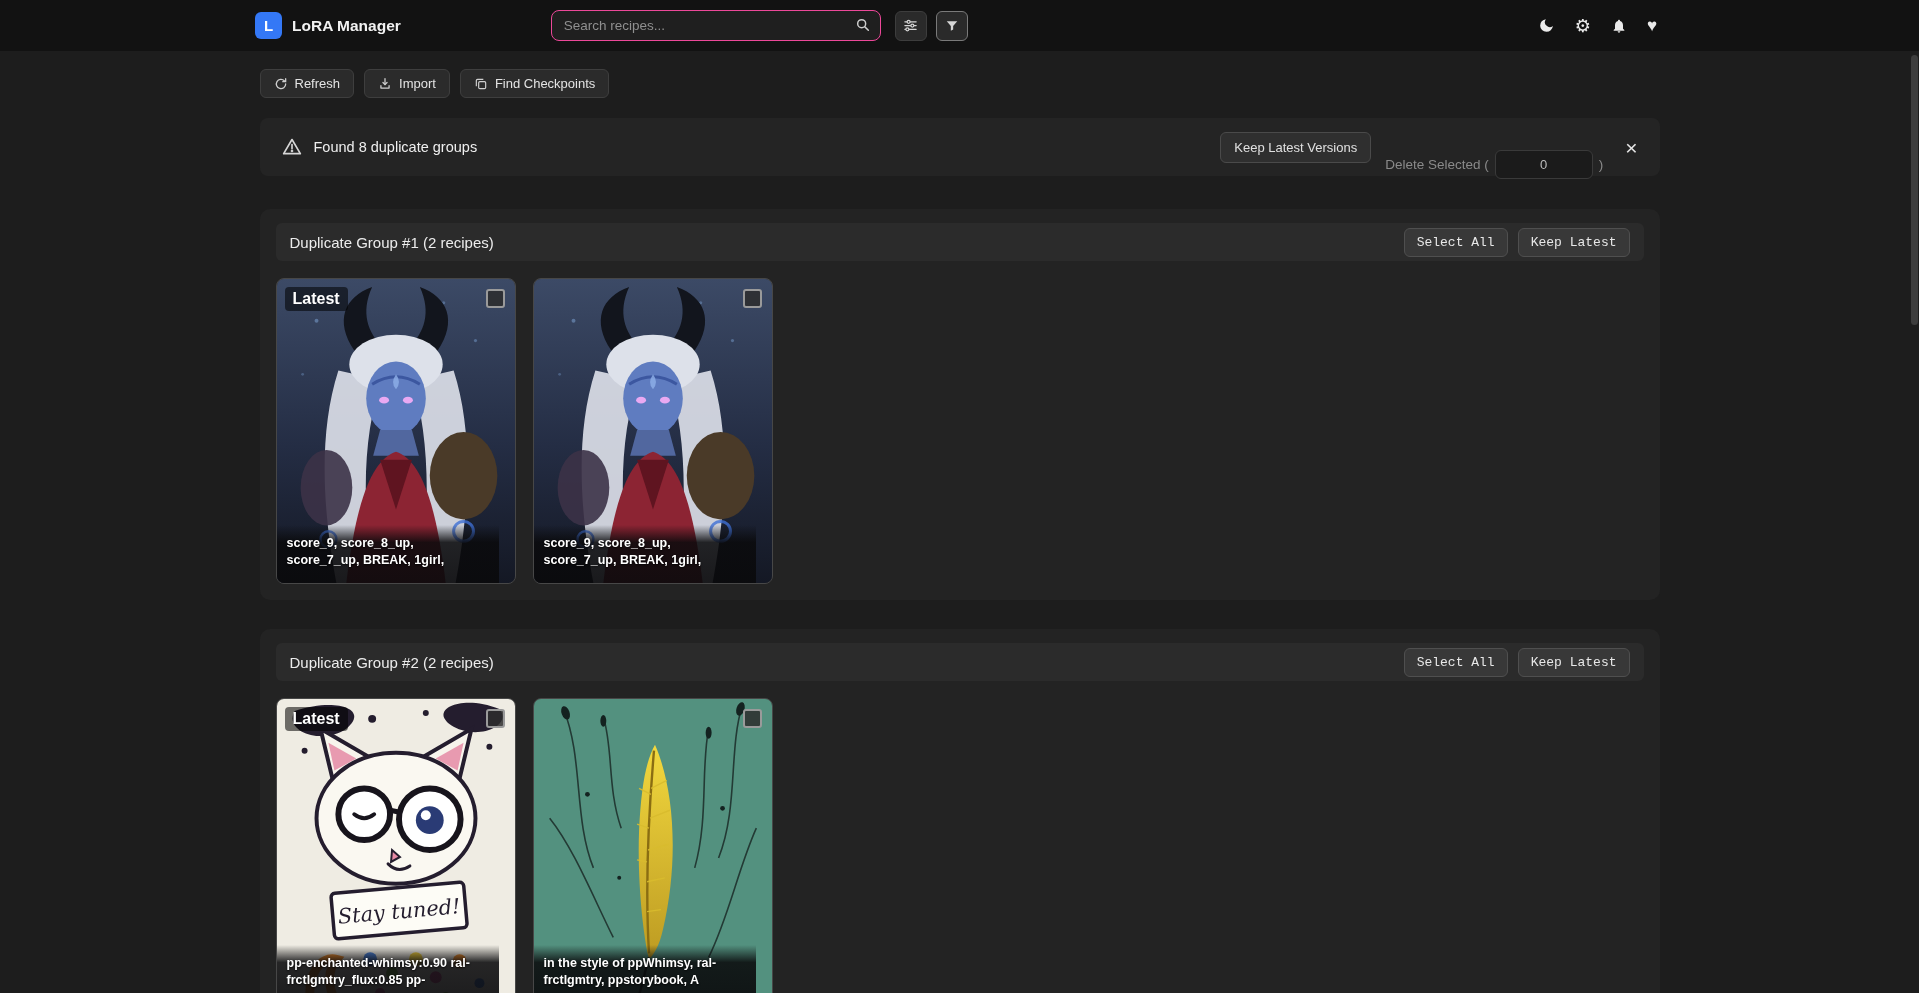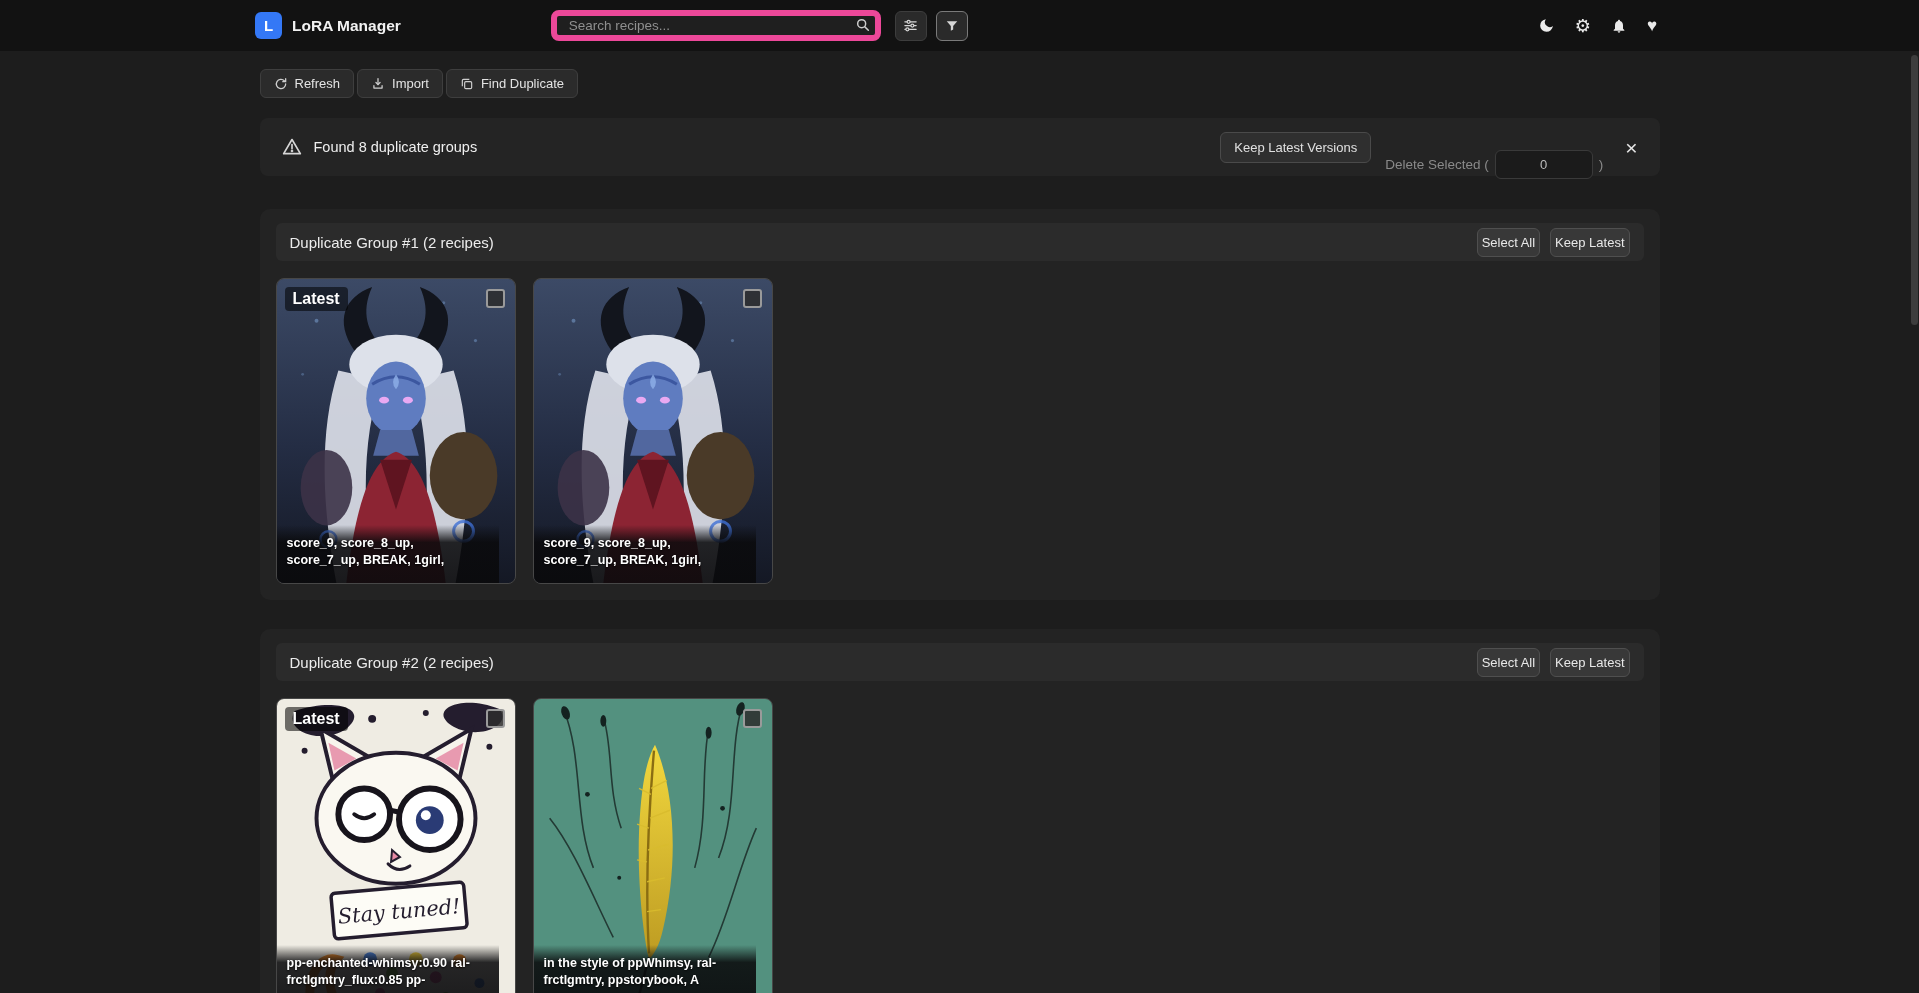--- a/index.html
+++ b/index.html
@@ -14,50 +14,50 @@
   .brand { margin-left:255px; display:flex; align-items:center; gap:10px; }
   .brand-logo { width:27px; height:27px; background:#3478f6; border-radius:6px; display:flex; align-items:center; justify-content:center; font-weight:bold; font-size:15px; color:#fff; }
   .brand-title { font-size:15.5px; font-weight:bold; color:#f2f2f2; }
   .nav { margin-left:112px; display:flex; align-items:center; gap:10px; }
   .nav-item { display:flex; align-items:center; gap:7px; padding:7px 14px; border-radius:8px; font-size:13.5px; color:#d2d2d2; cursor:pointer; }
   .nav-item svg { color:#b5b5b5; }
   .nav-item.active { background:#2a6df0; color:#fff; }
   .nav-item.active svg { color:#fff; }
   .search-wrap { margin-left:150px; position:relative; }
   .search-wrap input {
-    width:330px; height:31px; background:#1f1f1f; border:6px solid #ec4899; border-radius:8px;
+    width:330px; height:31px; background:#1f1f1f; border:1px solid #ec4899; border-radius:8px;
     color:#d8d8d8; font-size:13.5px; padding:0 34px 0 12px; outline:none; font-family:inherit;
   }
   .search-wrap input::placeholder { color:#8f8f8f; }
   .search-ic { position:absolute; right:10px; top:7px; color:#cfcfcf; cursor:pointer; }
   .sq-btns { margin-left:14px; display:flex; gap:9px; }
   .sq-btn { width:32px; height:30px; background:#2a2a2a; border:1px solid #3d3d3d; border-radius:6px; display:flex; align-items:center; justify-content:center; color:#d5d5d5; cursor:pointer; }
   .sq-btn.lit { border-color:#7a7a7a; }
   .hdr-right { margin-left:auto; margin-right:262px; display:flex; align-items:center; gap:20px; }
   .ic-btn { background:none; border:none; color:#eaeaea; cursor:pointer; display:flex; align-items:center; font-size:17px; }
   
   .container { width:1400px; margin:0 auto; }
-  .toolbar { margin-top:18px; display:flex; gap:3px; }
+  .toolbar { margin-top:18px; display:flex; gap:10px; }
   .tbtn { display:inline-flex; align-items:center; gap:7px; padding:6px 13px; background:#2b2b2b; border:1px solid #3e3e3e; border-radius:6px; color:#e3e3e3; font-size:13px; cursor:pointer; font-family:inherit; }
   .tbtn svg { color:#cfcfcf; }
   .banner { margin-top:20px; height:58px; background:#242424; border-radius:8px; display:flex; align-items:center; padding:0 22px; }
   .warn-ic { color:#d6d6d6; display:flex; margin-right:12px; }
   .banner-msg { font-size:14.5px; color:#efefef; }
   .banner-right { margin-left:auto; display:flex; align-items:center; gap:14px; }
   .btn { padding:7px 13px; background:#2f2f2f; border:1px solid #4a4a4a; border-radius:6px; color:#e0e0e0; font-size:13px; cursor:pointer; font-family:inherit; }
   .del-group { display:flex; align-items:center; gap:6px; color:#8a8a8a; font-size:13.5px;margin-top:35px; }
   .count-input { width:98px; height:29px; background:#1b1b1b; border:1px solid #3a3a3a; border-radius:6px; color:#bcbcbc; text-align:center; font-size:13px; font-family:inherit; outline:none; }
   .close-btn { background:none; border:none; color:#e6e6e6; font-size:21px; line-height:1; cursor:pointer; margin-left:8px; }
   
   .group { margin-top:33px; background:#232323; border-radius:10px; padding:14px 16px 16px; }
   .group + .group { margin-top:29px; }
   .group-hd { height:38px; background:#2b2b2b; border-radius:6px; display:flex; align-items:center; padding:0 14px; }
   .group-title { font-size:15px; color:#ececec; }
   .group-actions { margin-left:auto; display:flex; gap:10px; }
-  .gbtn { padding:6px 4px; background:#383838; border:1px solid #4f4f4f; border-radius:6px; color:#e8e8e8; font-size:13px; cursor:pointer; font-family:Liberation Sans, sans-serif; }
+  .gbtn { padding:6px 12px; background:#383838; border:1px solid #4f4f4f; border-radius:6px; color:#e8e8e8; font-size:13px; cursor:pointer; font-family:Liberation Mono, monospace; }
   .cards { display:flex; gap:17px; margin-top:17px; }
   .card { position:relative; width:240px; height:306px; border-radius:8px; overflow:hidden; border:1px solid #474747; background:#333; cursor:pointer; flex:0 0 auto; }
   .card-art { position:absolute; inset:0; width:100%; height:100%; display:block; }
   .badge { position:absolute; top:8px; left:8px; background:rgba(0,0,0,.55); color:#fff; font-size:16px; font-weight:bold; padding:3px 8px; border-radius:4px; }
   .checkbox { position:absolute; top:10px; right:10px; width:19px; height:19px; background:rgba(45,45,45,.85); border:2px solid #9a9a9a; border-radius:3px; cursor:pointer; }
   .caption {
     position:absolute; left:0; right:16px; bottom:0; padding:10px 10px 15px;
     background:linear-gradient(180deg, rgba(10,10,12,0) 0%, rgba(10,10,12,.88) 30%, rgba(10,10,12,.92) 100%);
     font-size:12.5px; font-weight:bold; color:#fff; line-height:1.32; text-shadow:0 1px 2px rgba(0,0,0,.8);
   }
@@ -242,21 +242,21 @@
           <path d="m8.5 9.5 3.5 3.5 3.5-3.5"></path>
           <path d="M5 15v4h14v-4"></path>
         </svg>
       <span>Import</span>
     </button>
     <button class="tbtn">
       <svg width="14" height="14" viewBox="0 0 24 24" fill="none" stroke="currentColor" stroke-width="2" stroke-linejoin="round">
           <rect x="8" y="8" width="12" height="12" rx="2"></rect>
           <path d="M16 4H6a2 2 0 0 0-2 2v10"></path>
         </svg>
-      <span>Find Duplicate</span>
+      <span>Find Checkpoints</span>
     </button>
   </div>
 
   <div class="banner">
     <span class="warn-ic">
       <svg width="20" height="20" viewBox="0 0 24 24" fill="none" stroke="currentColor" stroke-width="2" stroke-linejoin="round" stroke-linecap="round">
           <path d="M12 3 22 20H2z"></path>
           <line x1="12" y1="9" x2="12" y2="14"></line>
           <circle cx="12" cy="16.8" r="0.6" fill="currentColor"></circle>
         </svg>

